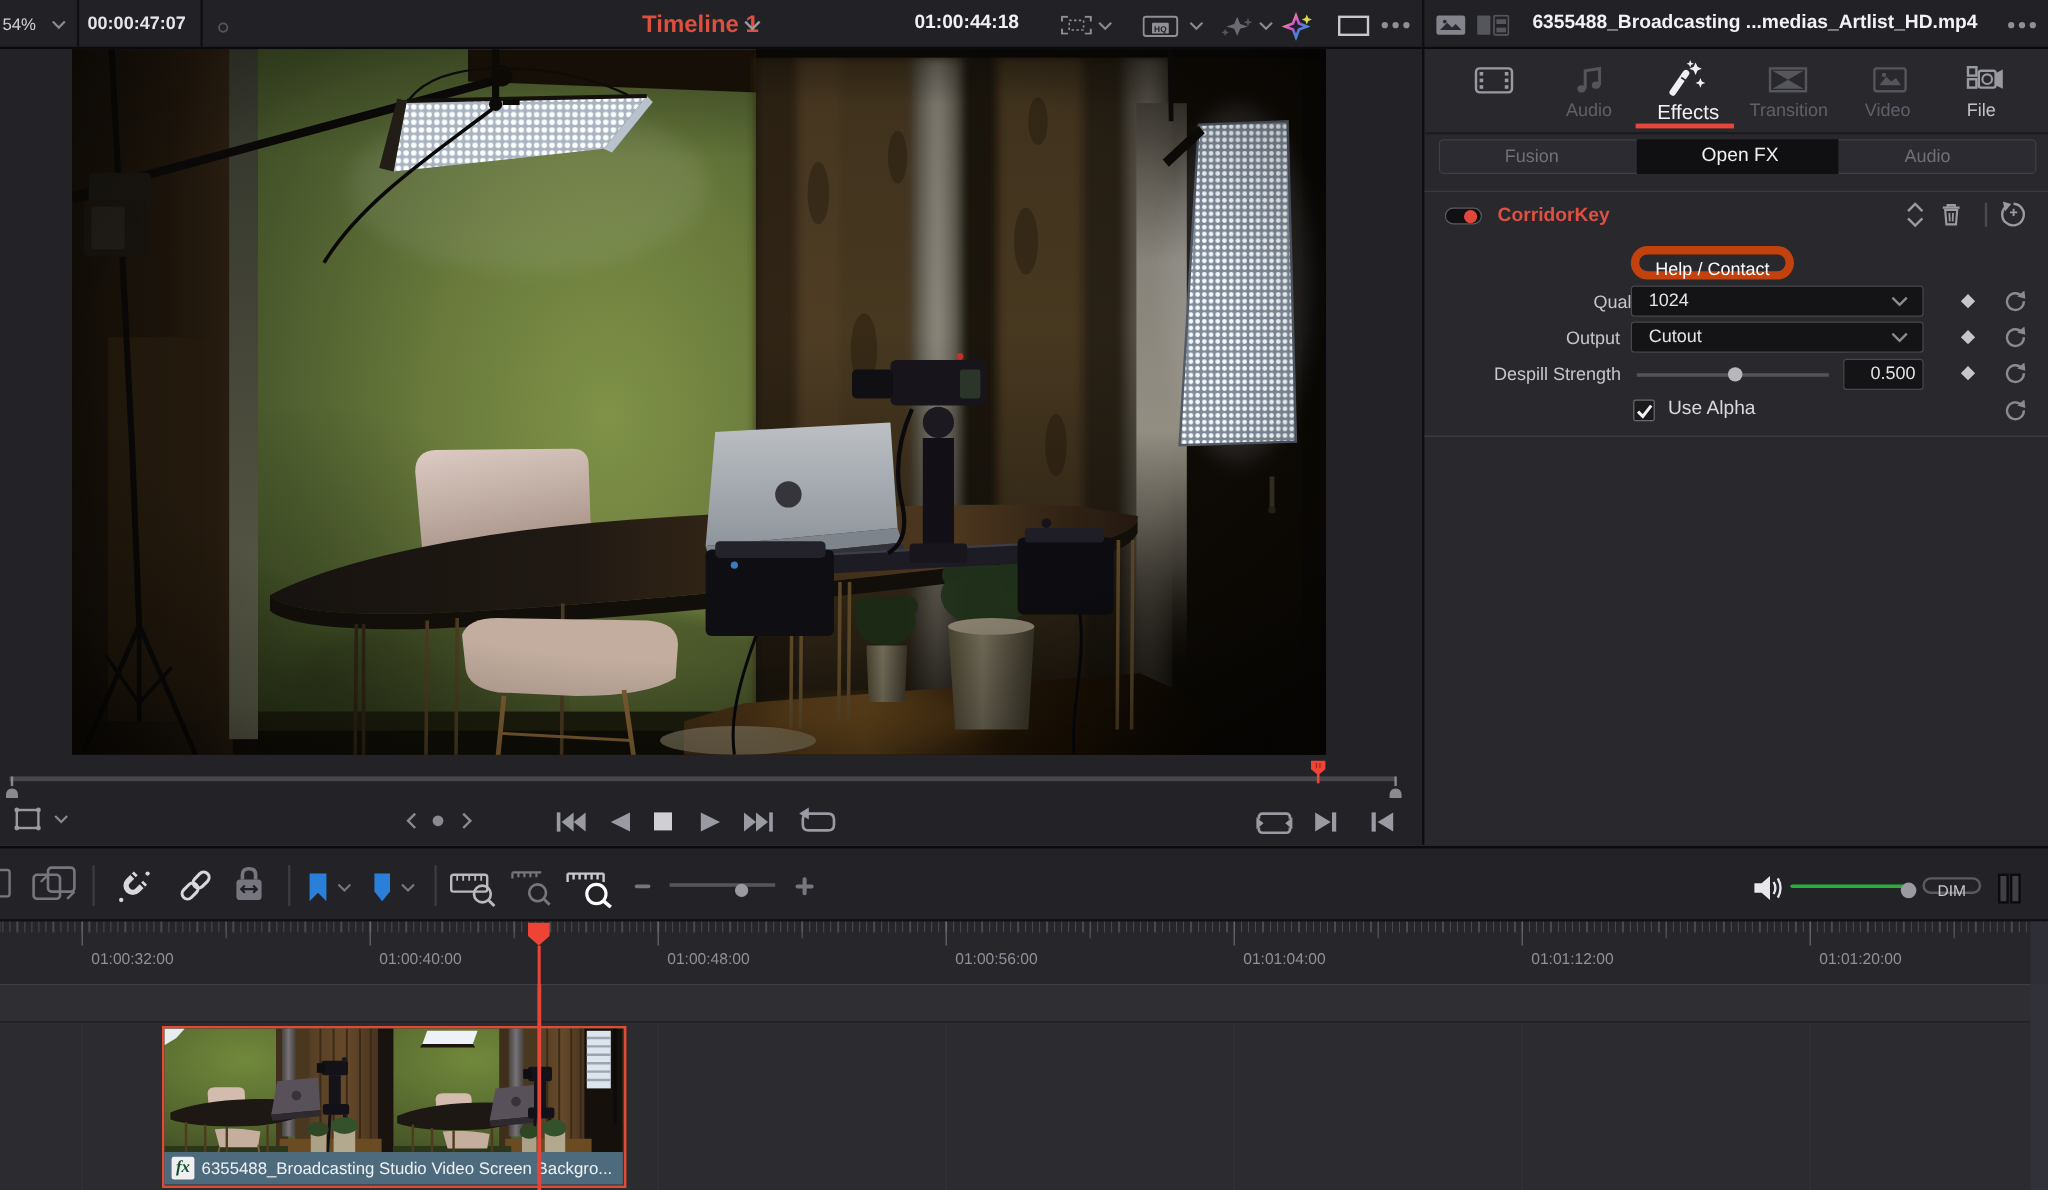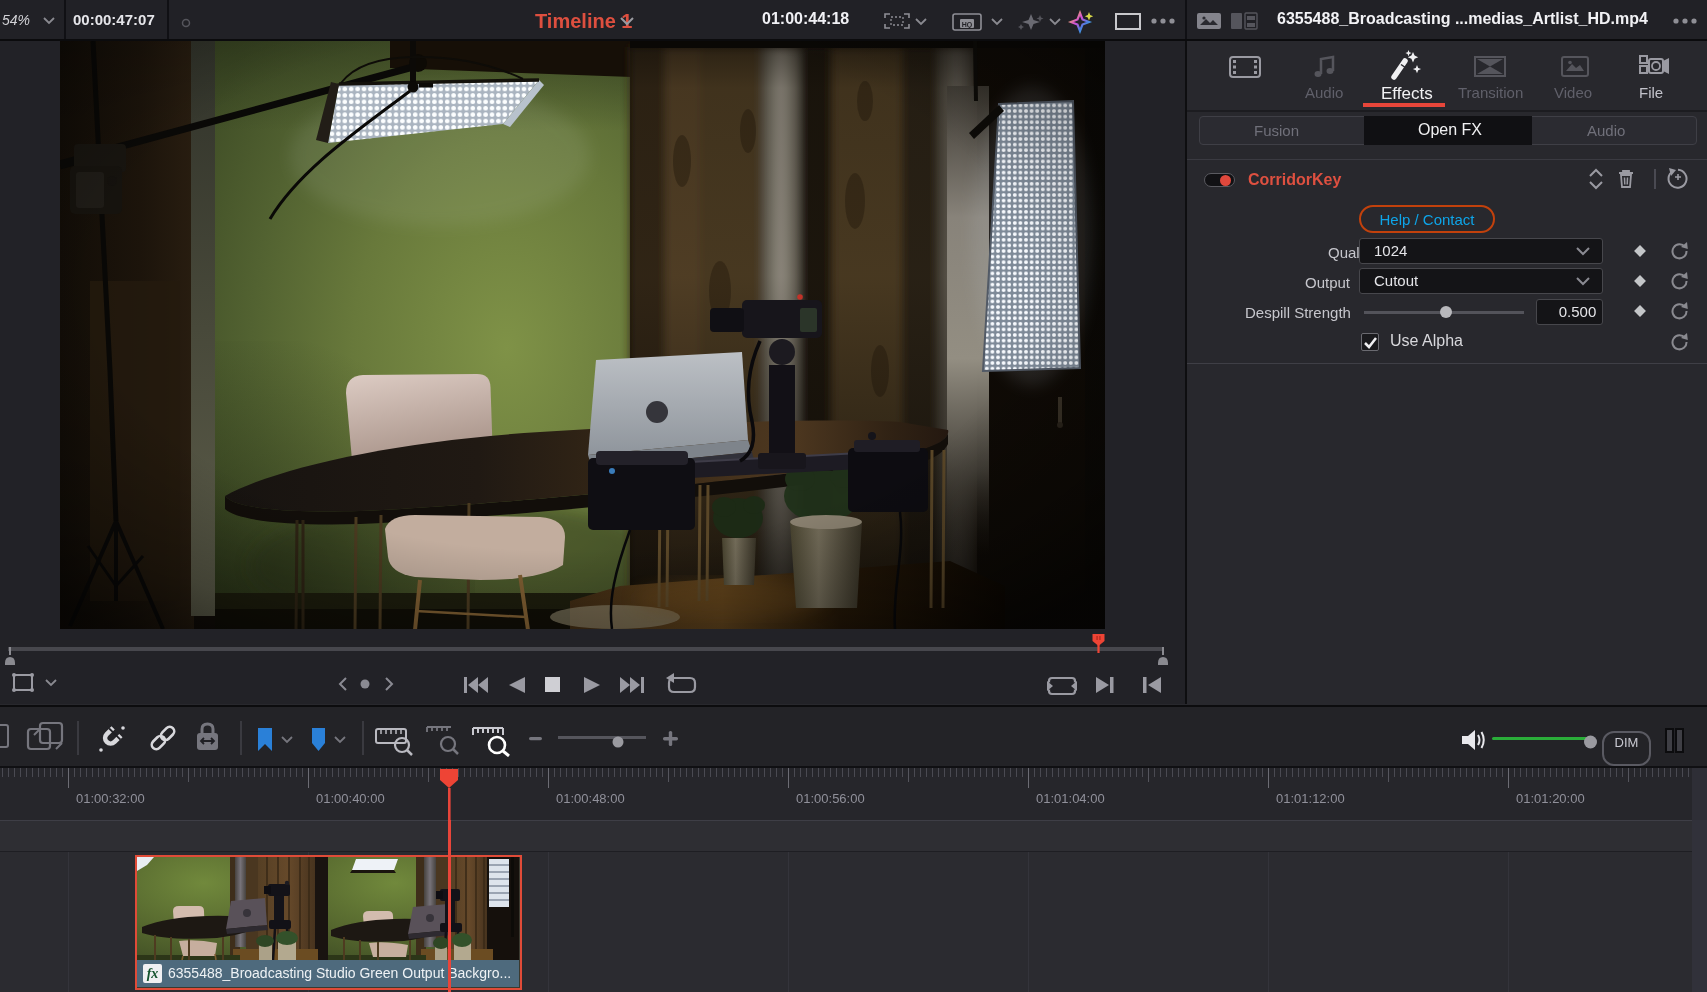--- a/index.html
+++ b/index.html
@@ -24,21 +24,21 @@
 .tick-minor{position:absolute;left:0;top:0;width:1707px;height:9px;background:repeating-linear-gradient(to right,#4a4a52 0 1px,transparent 1px 6px);background-position:2px 0;}
 .tick-mid{position:absolute;top:0;width:1px;height:14px;background:#55555d;}
 .tick-major{position:absolute;top:0;width:1px;height:20px;background:#6c6c74;}
 .rlabel{position:absolute;top:23px;font-size:13px;color:#90909a;}
 </style>
 </head>
 <body>
 <div id="app">
 
 <div id="topbar">
- <div class="txt" style="left:2px;top:12px;font-size:14px;color:#d2d2d6;font-style:italic;">54%</div>
+ <div class="txt" style="left:2px;top:12px;font-size:14px;color:#d2d2d6;">54%</div>
  <svg class="abs" style="left:42px;top:16px;" width="14" height="10">
         <path d="M2 2 L7 7 L12 2" stroke="#8a8a90" stroke-width="1.8" fill="none"></path>
       </svg>
  <div class="vdiv" style="left:64px;"></div>
  <div class="txt" style="left:73px;top:11px;font-size:15px;font-weight:bold;color:#e6e6ea;">00:00:47:07</div>
  <div class="vdiv" style="left:167px;"></div>
  <svg class="abs" style="left:180px;top:18px;" width="12" height="12">
         <circle cx="6" cy="5" r="3.5" fill="none" stroke="#55555c" stroke-width="1.5"></circle>
       </svg>
  <div class="txt" style="left:535px;top:10px;font-size:20px;font-weight:bold;color:#dd4f3f;">Timeline 1</div>
@@ -495,21 +495,21 @@
         <rect x="6.8" y="1" width="3.4" height="15" rx="1.6" fill="#76767e"></rect>
       </svg>
  <svg class="abs" style="left:1460px;top:20px;" width="28" height="26">
         <polygon points="2,9 8,9 15,3 15,23 8,17 2,17" fill="#e8e8ec"></polygon>
         <path d="M18 8 Q21 13 18 18 M21.5 5 Q26 13 21.5 21" stroke="#e8e8ec" stroke-width="2" fill="none"></path>
       </svg>
  <div class="abs" style="left:1492px;top:29.5px;width:97px;height:3.5px;background:#2aad39;border-radius:2px;"></div>
  <svg class="abs" style="left:1582px;top:27px;" width="17" height="17">
         <circle cx="8.5" cy="8" r="6.5" fill="#9a9aa0"></circle>
       </svg>
- <div class="abs" style="left:1602px;top:24px;width:49px;height:35px;border:2px solid #5a5a62;border-radius:12px;color:#c8c8d0;font-size:13px;text-align:center;line-height:19px;">DIM</div>
+ <div class="abs" style="left:1602px;top:24px;width:49px;height:14px;border:2px solid #5a5a62;border-radius:12px;color:#c8c8d0;font-size:13px;text-align:center;line-height:19px;">DIM</div>
  <svg class="abs" style="left:1664px;top:20px;" width="22" height="28">
         <rect x="2" y="2" width="7" height="23" fill="#3f3f45" stroke="#0c0c0e" stroke-width="2"></rect>
         <rect x="12" y="2" width="7" height="23" fill="#3f3f45" stroke="#0c0c0e" stroke-width="2"></rect>
       </svg>
 </div>
 
 <div id="ruler">
  <div class="tick-minor"></div>
  <div class="tick-mid" style="left:188px;"></div>
       <div class="tick-mid" style="left:428px;"></div>
@@ -627,21 +627,21 @@
  <polygon points="28,2 70,2 66,13 24,13" fill="#eef2f7"></polygon>
  <polygon points="24,13 66,13 68,16 22,16" fill="#1a150e"></polygon>
  <rect x="161" y="2" width="20" height="48" fill="#dde4ec"></rect>
  <path d="M161 8 L181 8 M161 15 L181 15 M161 22 L181 22 M161 29 L181 29 M161 36 L181 36 M161 43 L181 43" stroke="#9aa4b2" stroke-width="2"></path>
  <rect x="183" y="0" width="3" height="80" fill="#0d0b08"></rect>
 
 </g>
 </svg>
 <div class="abs" style="left:0;top:103px;width:382px;height:27px;background:#4e6a7d;"></div>
 <div class="abs" style="left:6px;top:107px;width:19px;height:19px;background:#f0f0f2;border-radius:2px;text-align:center;"><span style="font-family:'Liberation Serif',serif;font-style:italic;font-weight:bold;font-size:14px;color:#14532d;">fx</span></div>
-<div class="txt" style="left:31px;top:108px;font-size:14px;color:#eef2f5;">6355488_Broadcasting Studio Green Output Backgro...</div>
+<div class="txt" style="left:31px;top:108px;font-size:14px;color:#eef2f5;">6355488_Broadcasting Studio Video Screen Backgro...</div>
 </div>
 
 <svg class="abs" style="left:438px;top:768px;" width="22" height="224">
       <polygon points="2,1 20,1 20,12 11,20 2,12" fill="#ee4435"></polygon>
       <rect x="10" y="20" width="2.6" height="226" fill="#e8453a"></rect>
     </svg>
 <div class="abs" style="left:447.5px;top:820px;width:3px;height:172px;background:#e8453a;"></div>
 
 <div id="panel">
 
@@ -717,21 +717,21 @@
         <path d="M4 7 L5 19 L13 19 L14 7 Z" fill="none" stroke="#9a9aa2" stroke-width="1.8"></path>
         <path d="M7.5 9.5 L7.8 16.5 M10.5 9.5 L10.2 16.5" stroke="#9a9aa2" stroke-width="1.5"></path>
       </svg>
  <div class="abs" style="left:467px;top:128px;width:2px;height:20px;background:#4a4a52;"></div>
  <svg class="abs" style="left:480px;top:127px;" width="22" height="22">
         <path d="M6 3 A 9 9 0 1 0 11 1.8" stroke="#9a9aa2" stroke-width="2" fill="none"></path>
         <polygon points="2,0 9,2 4,8" fill="#9a9aa2"></polygon>
         <path d="M11 6 L11 12 M8 9 L14 9" stroke="#9a9aa2" stroke-width="1.6"></path>
       </svg>
 
- <div class="abs" style="left:172px;top:164px;width:136px;height:28px;border:2px solid #c2410c;border-radius:14px;color:#0ea5e9;font-size:15px;text-align:center;line-height:26px;">Help / Contact</div>
+ <div class="abs" style="left:172px;top:164px;width:136px;height:28px;border:7px solid #c2410c;border-radius:14px;color:#ffffff;font-size:15px;text-align:center;line-height:26px;">Help / Contact</div>
 
  <div class="txt" style="left:118px;top:203px;font-size:15px;color:#c6c6cc;margin-left:23px;">Quality</div>
  <div class="abs" style="left:172px;top:197px;width:244px;height:26px;background:#141417;border:1px solid #47474c;border-radius:3px;color:#e4e4e8;font-size:15px;line-height:24px;padding-left:14px;">1024</div>
  <svg class="abs" style="left:388px;top:205px;" width="16" height="11">
         <path d="M2 2 L8 8 L14 2" stroke="#8a8a92" stroke-width="2" fill="none"></path>
       </svg>
  <svg class="abs" style="left:446px;top:203px;" width="14" height="14">
         <rect x="2.8" y="2.8" width="8.4" height="8.4" fill="#c4c6c8" transform="rotate(45 7 7)"></rect>
       </svg>
  <svg class="abs" style="left:484px;top:201px;" width="18" height="18">

